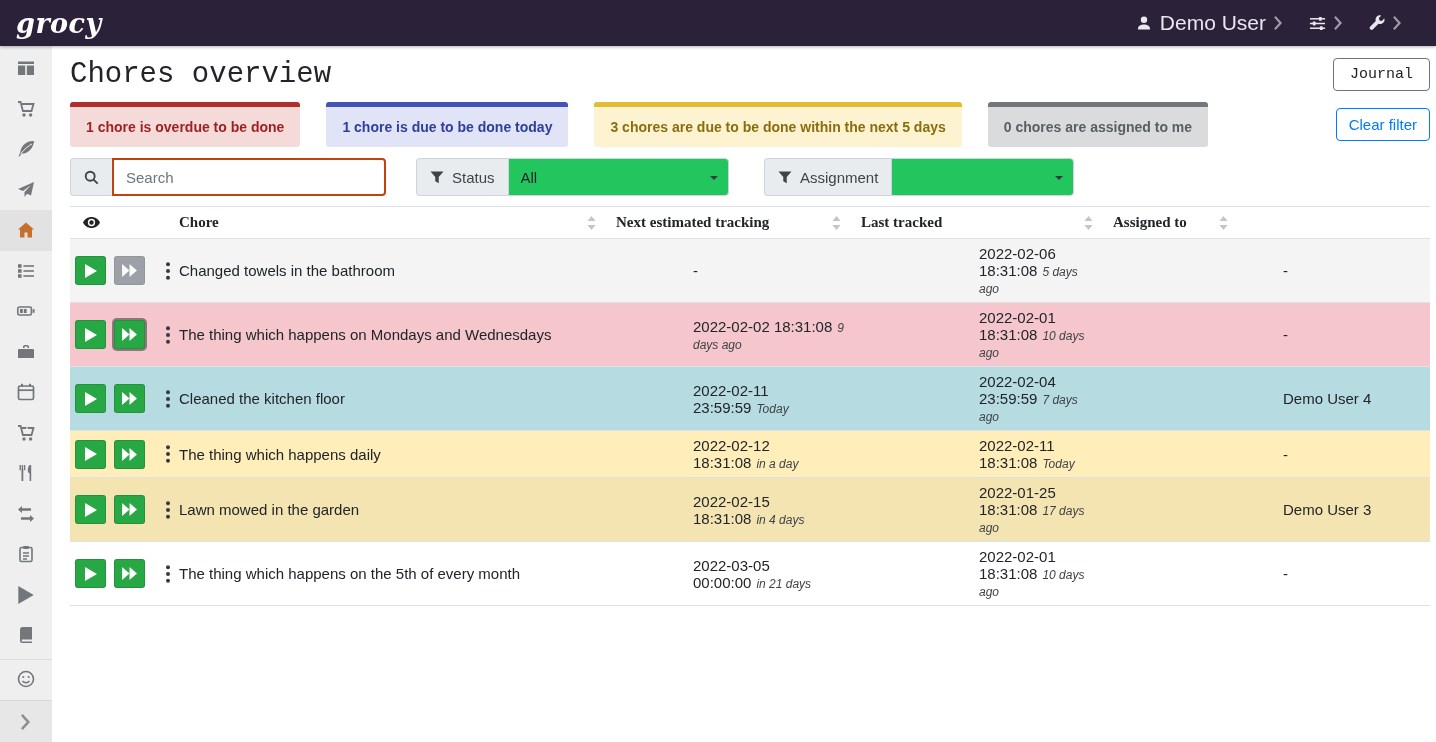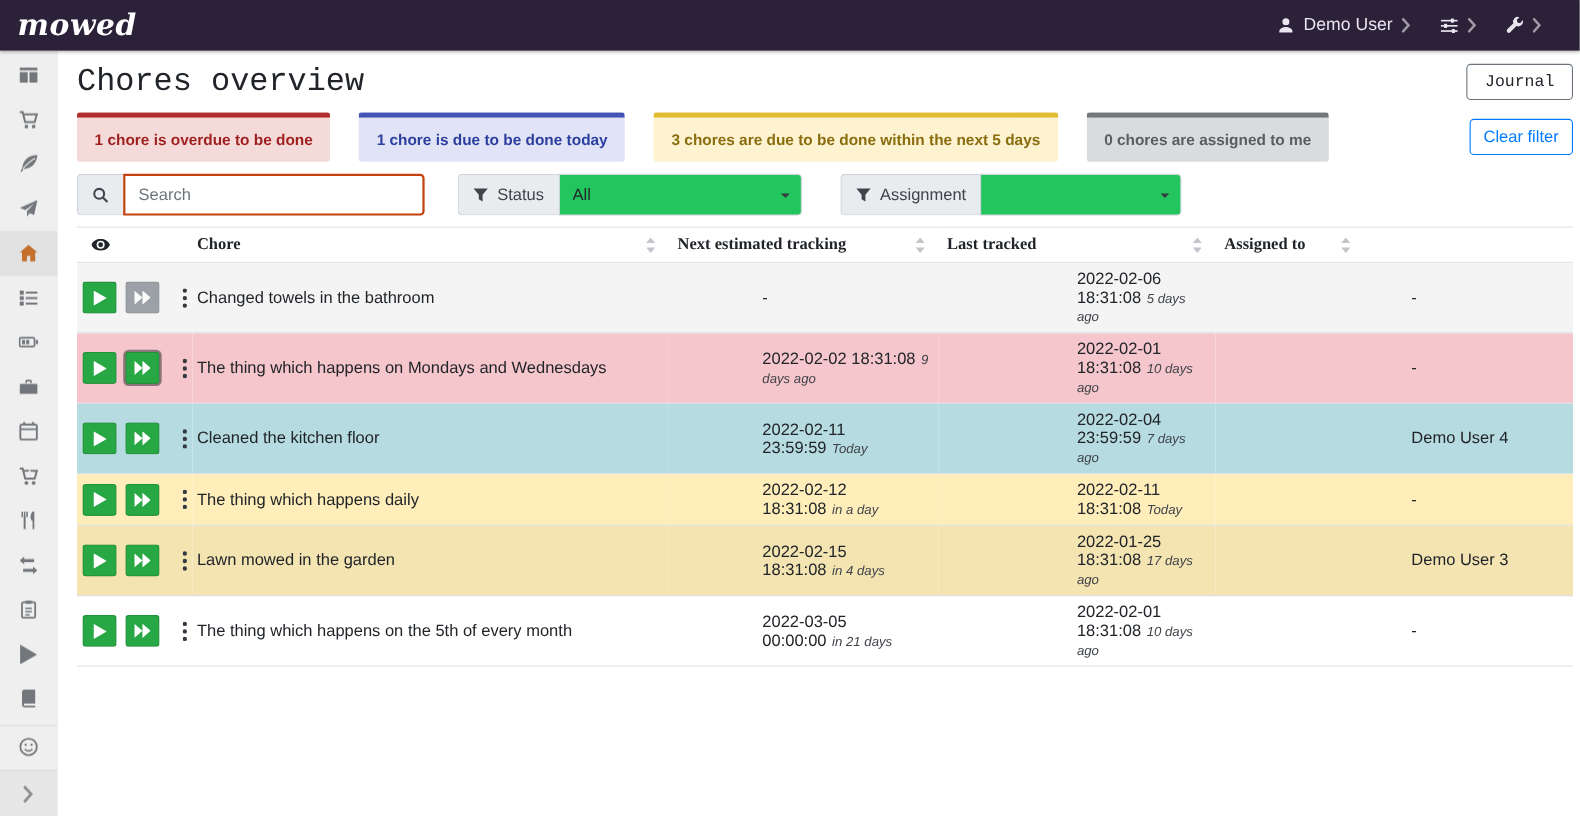--- a/index.html
+++ b/index.html
@@ -7,21 +7,21 @@
     font-family: "Liberation Sans", "DejaVu Sans", sans-serif; color: #212529; font-size: 15px; }
 
   svg { display: block; fill: currentColor; }
 
   
   .navbar { height: 46px; background: #2b2139; display: flex; align-items: center;
     justify-content: space-between; padding: 0 34px 0 16px; box-shadow: 0 1px 3px rgba(0,0,0,.3); position: relative; z-index: 5; }
   .logo { color: #fff; font-family: "DejaVu Serif", serif; font-style: italic; font-weight: bold;
     font-size: 27px; letter-spacing: .5px; text-decoration: none; cursor: pointer; }
   .nav-right { display: flex; align-items: center; gap: 26px; }
-  .nav-item { display: flex; align-items: center; gap: 8px; color: #e9e6ef; cursor: pointer; font-size: 16px; text-align: right; }
+  .nav-item { display: flex; align-items: center; gap: 8px; color: #e9e6ef; cursor: pointer; font-size: 21px; text-align: right; }
   .nav-item .chev { color: rgba(255,255,255,.55); }
 
   
   .sidebar { position: fixed; left: 0; top: 46px; bottom: 0; width: 52px; background: #efefef;
     display: flex; flex-direction: column; padding-top: 2px; }
   .side-item { height: 40.5px; display: flex; align-items: center; justify-content: center;
     color: #73777b; cursor: pointer; }
   .side-item.active { background: #e2e2e2; color: #c4702c; }
   .side-item.divided { border-top: 1px solid #dcdcdc; margin-top: 3px; }
   .side-collapse { position: absolute; left: 0; right: 0; bottom: 0; height: 42px; background: #e7e7e7;
@@ -209,21 +209,21 @@
     <symbol id="i-smile" viewBox="0 0 18 18">
         <circle cx="9" cy="9" r="7.5" fill="none" stroke="currentColor" stroke-width="1.6"></circle>
         <circle cx="6.3" cy="7" r="1.1"></circle>
         <circle cx="11.7" cy="7" r="1.1"></circle>
         <path d="M5.5 11a4.5 4.5 0 0 0 7 0" fill="none" stroke="currentColor" stroke-width="1.5"></path>
       </symbol>
   </defs>
 </svg>
 
 <header class="navbar">
-  <a class="logo">mowed</a>
+  <a class="logo">grocy</a>
   <div class="nav-right">
     <div class="nav-item">
       <svg width="16" height="16">
           <use href="#i-user"></use>
         </svg>
       <span>Demo User</span>
       <svg class="chev" width="9" height="14">
           <use href="#i-chevron-right"></use>
         </svg>
     </div>

